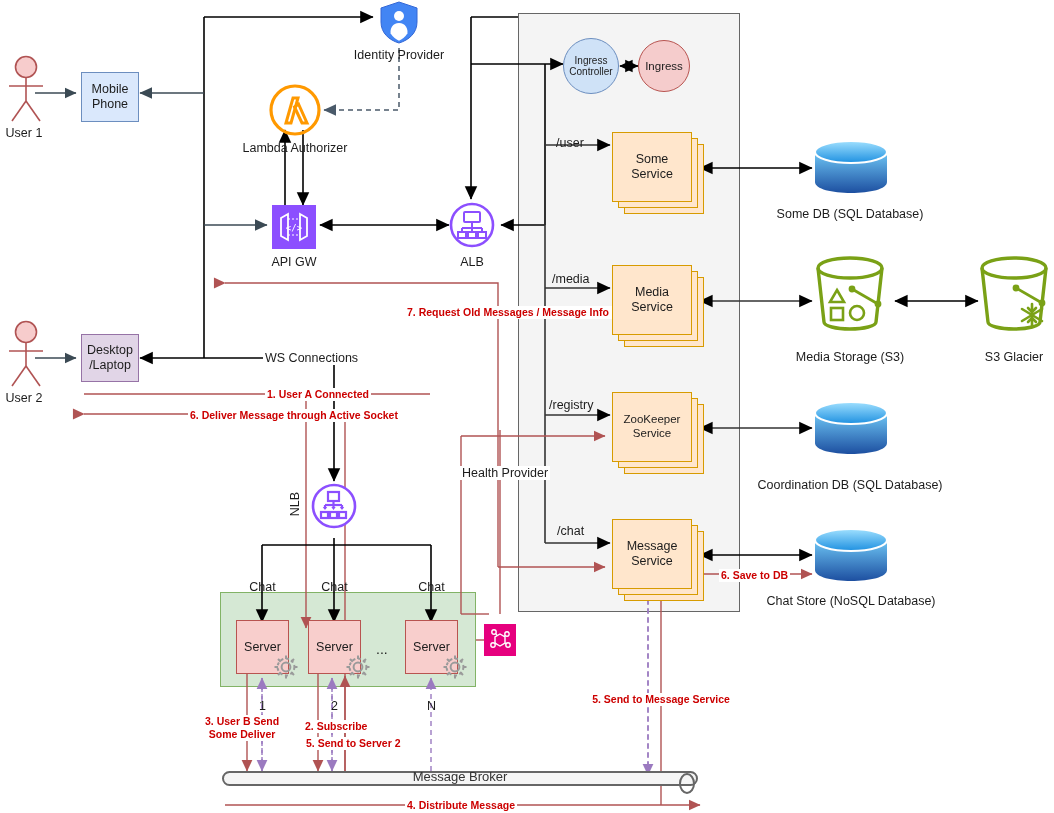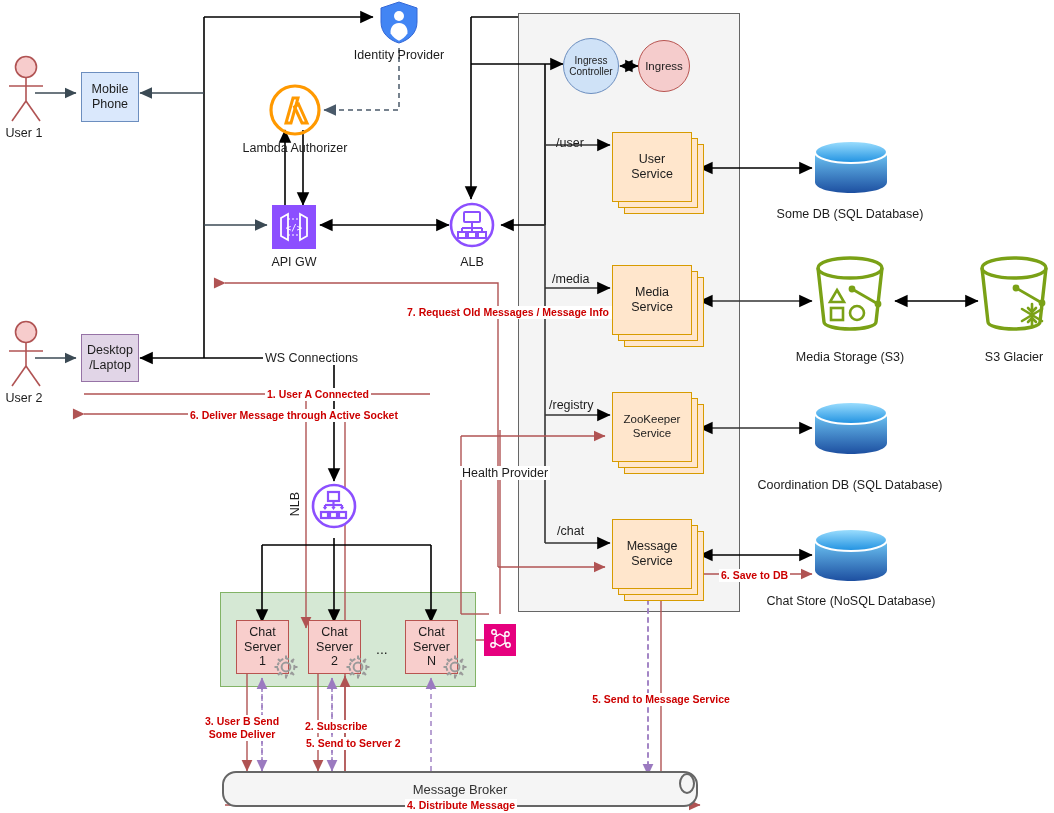--- a/index.html
+++ b/index.html
@@ -12,21 +12,21 @@
   .red.c{transform:translateX(-50%);text-align:center;}
   .box{position:absolute;box-sizing:border-box;}
   .grayzone{border:1px solid #666666;background:#f4f4f4;}
   .greenzone{border:1px solid #82b366;background:#d5e8d4;}
   svg.ov{position:absolute;left:0;top:0;width:1054px;height:813px;pointer-events:none;}
   .svcstack{position:absolute;}
   .svcstack .sh{position:absolute;box-sizing:border-box;background:#ffe6cc;border:1.4px solid #d79b00;}
   .svcstack .txt{position:absolute;left:0;top:0;width:80px;height:70px;display:flex;align-items:center;justify-content:center;
      text-align:center;font-size:12.5px;color:#1c1c1c;line-height:1.2;z-index:5;box-sizing:border-box;background:#ffe6cc;border:1.4px solid #d79b00;}
   .chatsrv{position:absolute;box-sizing:border-box;background:#f8cecc;border:1.2px solid #b85450;
-     display:flex;align-items:center;justify-content:center;text-align:center;font-size:12.5px;color:#1c1c1c;line-height:1.18;}
+     display:flex;align-items:center;justify-content:center;text-align:center;font-size:12.5px;color:#1c1c1c;line-height:1.18;gap:45px;}
   .circ{position:absolute;border-radius:50%;box-sizing:border-box;display:flex;align-items:center;
      justify-content:center;text-align:center;font-size:10px;color:#1c1c1c;line-height:1.1;}
   .mbroker{position:absolute;box-sizing:border-box;background:#f5f5f5;border:2px solid #666666;border-radius:14px;
      display:flex;align-items:center;justify-content:center;font-size:13px;color:#333;}
   .vtext{position:absolute;font-size:12.5px;color:#1c1c1c;writing-mode:vertical-rl;transform:rotate(180deg);}
   .icobox{position:absolute;}
 </style>
 </head>
 <body>
 
@@ -264,21 +264,21 @@
   </div>
   <div class="circ" style="left:638px;top:40px;width:52px;height:52px;background:#f5cccc;border:1.2px solid #b85450;font-size:11.5px;">
     <span>Ingress</span>
   </div>
 
   <div class="svcstack" style="left:612px;top:132px;width:92px;height:82px;">
     <div class="sh" style="left:12px;top:12px;width:80px;height:70px;"></div>
     <div class="sh" style="left:6px;top:6px;width:80px;height:70px;"></div>
     <div class="txt">
       <div>
-        <div>User</div>
+        <div>Some</div>
         <div>Service</div>
       </div>
     </div>
   </div>
   <div class="lbl" style="left:556px;top:136px;">/user</div>
 
   <div class="svcstack" style="left:612px;top:265px;width:92px;height:82px;">
     <div class="sh" style="left:12px;top:12px;width:80px;height:70px;"></div>
     <div class="sh" style="left:6px;top:6px;width:80px;height:70px;"></div>
     <div class="txt">
@@ -480,21 +480,21 @@
         <circle cx="24" cy="21" r="2.2"></circle>
           <circle cx="9" cy="21" r="2.2"></circle>
         <line x1="11.8" y1="9.5" x2="13" y2="11.5"></line>
         <line x1="21.3" y1="11.3" x2="20.4" y2="12.7"></line>
         <line x1="22.3" y1="20" x2="21.2" y2="18.8"></line>
         <line x1="10.8" y1="20" x2="12" y2="18.8"></line>
       </g>
     </svg>
   </div>
 
-  <div class="mbroker" style="left:222px;top:771px;width:476px;height:36px;">
+  <div class="mbroker" style="left:222px;top:771px;width:476px;height:15px;align-items:flex-end;">
     <span>Message Broker</span>
   </div>
   <div class="icobox" style="left:678px;top:773px;width:18px;height:21px;">
     <svg width="18" height="21" viewBox="0 0 18 21">
       <ellipse cx="9" cy="10.5" rx="7" ry="9.5" fill="none" stroke="#666" stroke-width="2"></ellipse>
     </svg>
   </div>
 
   <div class="lbl" style="left:263px;top:351px;background:#fff;padding:0 2px;">WS Connections</div>
   <div class="lbl" style="left:460px;top:466px;background:#fff;padding:0 2px;">Health Provider</div>

